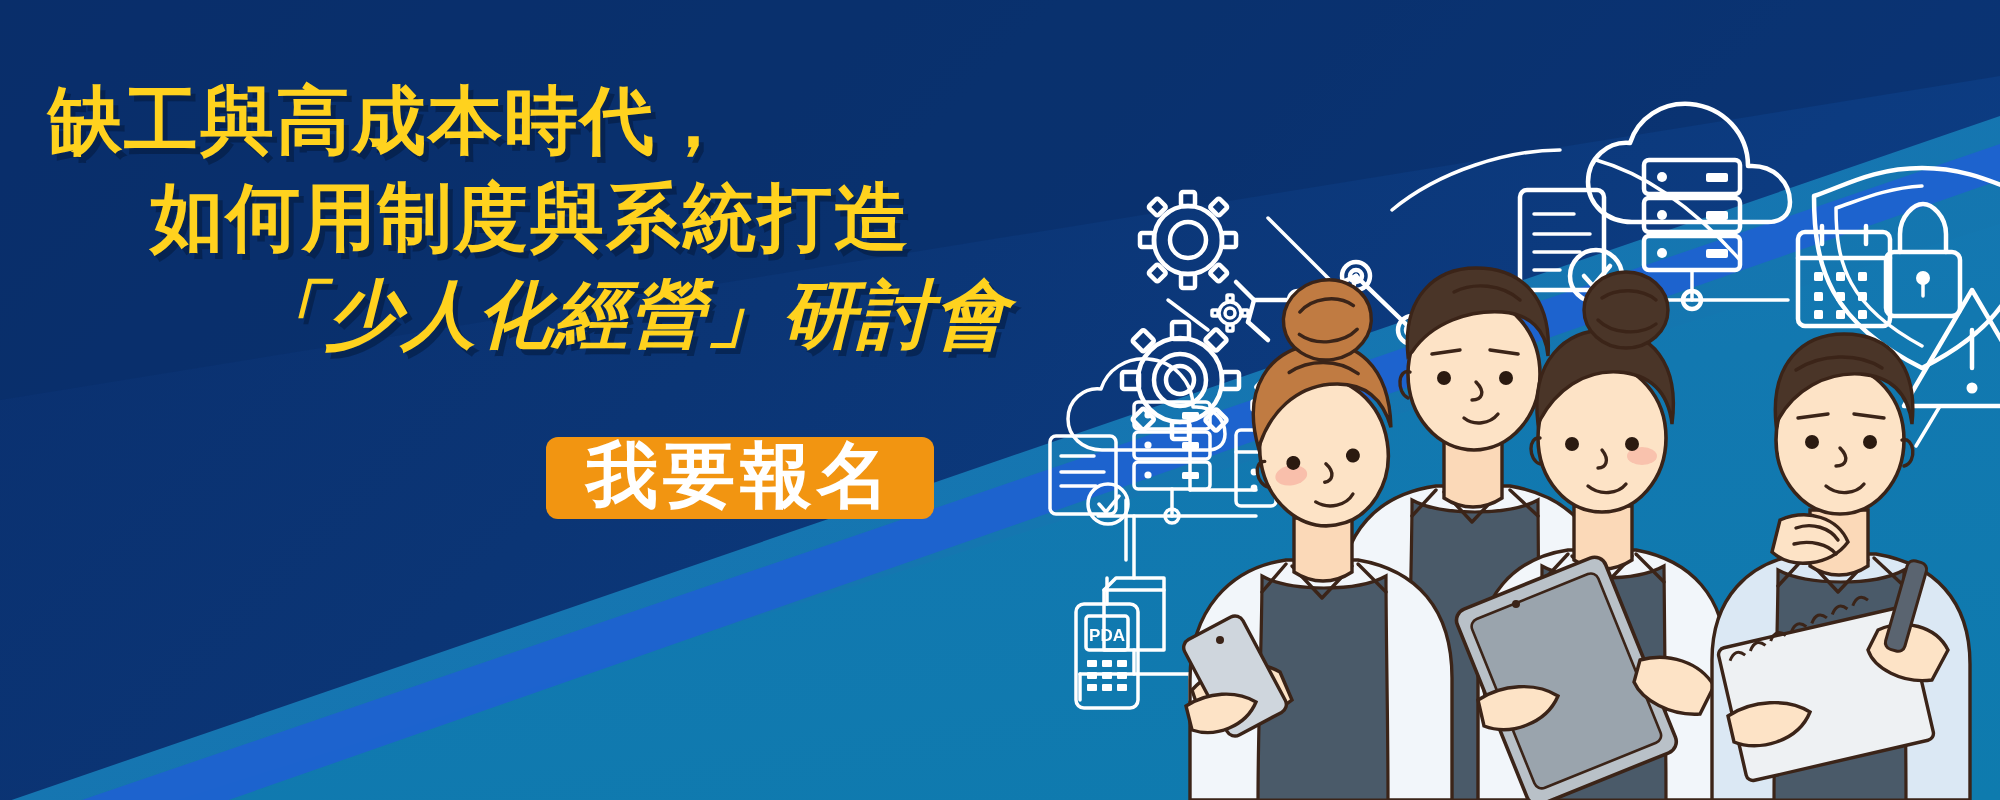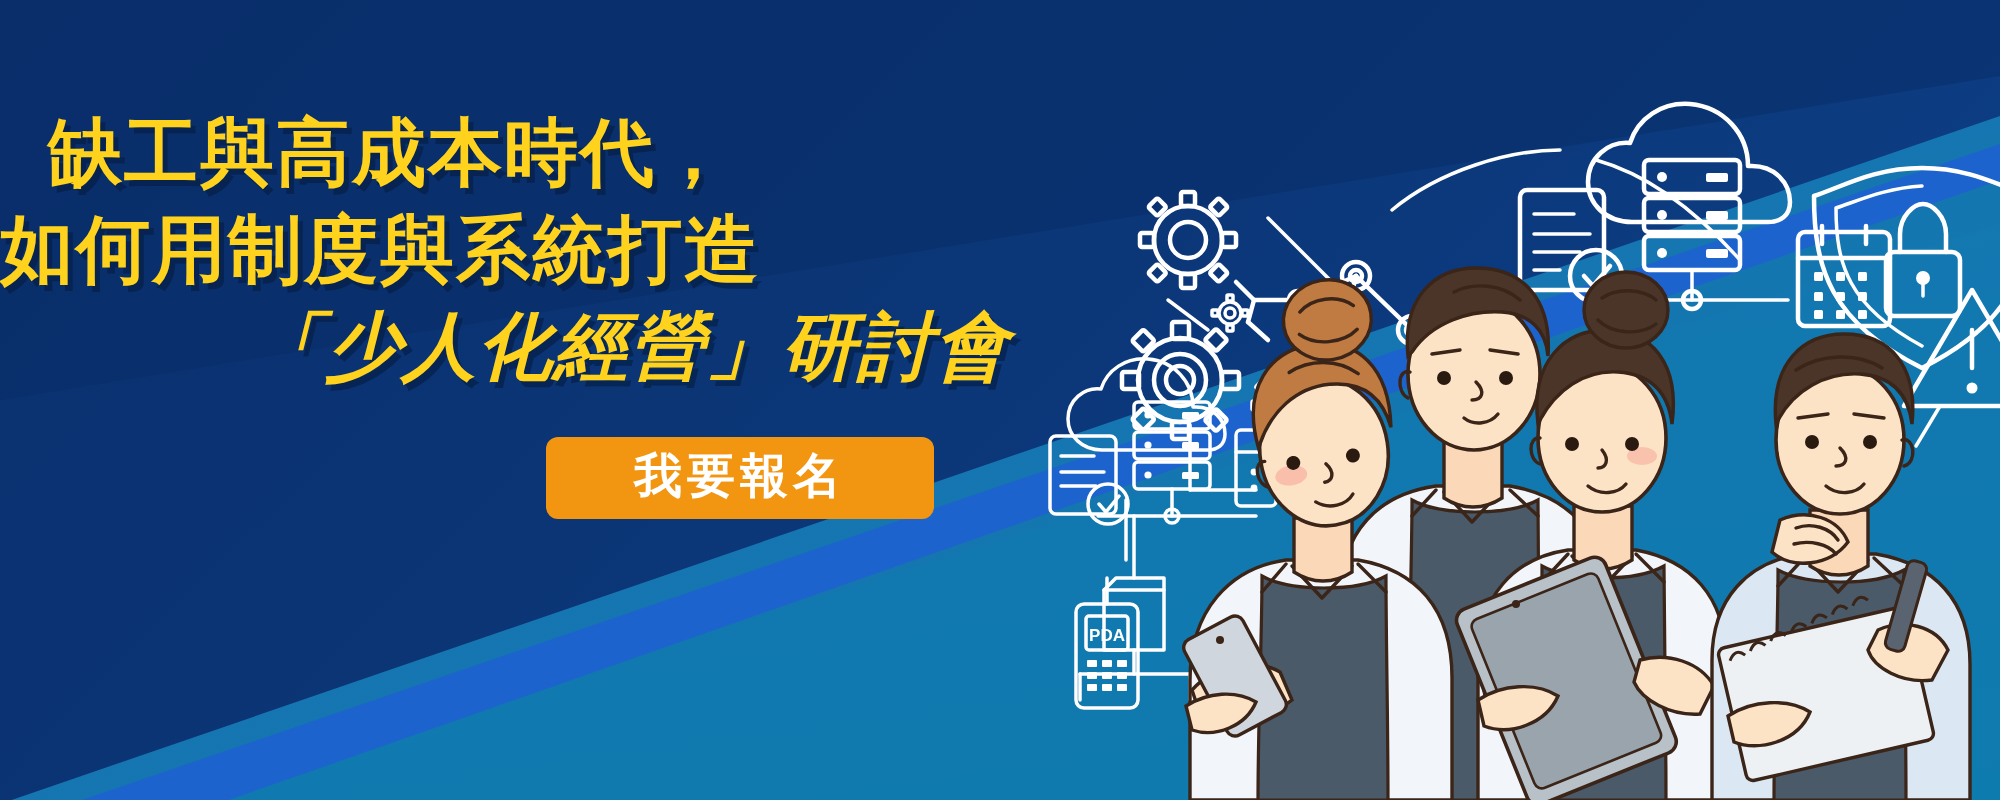--- a/index.html
+++ b/index.html
@@ -46,52 +46,51 @@
     clip-path:polygon(0% 0%,100% 0%,100% 9.5%,0% 50%);
     opacity:.55;
   }
 
   
   .headline{
     position:absolute;
     left:0; top:72px;
     width:1030px;
     z-index:6;
-    margin-top:32px;
   }
   .hl-line{
     color:#FFD21E;
     font-weight:bold;
     font-size:74px;
     line-height:97px;
     letter-spacing:2px;
     white-space:nowrap;
     text-shadow:5px 6px 0 rgba(4,26,60,.55);
     font-family:"DejaVu Sans","Liberation Sans",sans-serif;
   }
   .hl-1{ padding-left:48px; }
-  .hl-2{ }
+  .hl-2{ padding-left:150px; }
   .hl-3{ padding-left:250px;font-style:italic; }
 
   
   .cta-wrap{
     position:absolute;
     left:546px; top:437px;
     z-index:7;
   }
   .cta-button{
     display:flex;
     align-items:center;
     justify-content:center;
     width:388px;
     height:82px;
     background:#F29511;
     border-radius:12px;
     color:#ffffff;
-    font-size:48px;
+    font-size:72px;
     font-weight:bold;
     letter-spacing:5px;
     font-family:"DejaVu Sans","Liberation Sans",sans-serif;
     cursor:pointer;
     border:none;
     padding:0 0 4px 0;
   }
 
   
   .illus{

